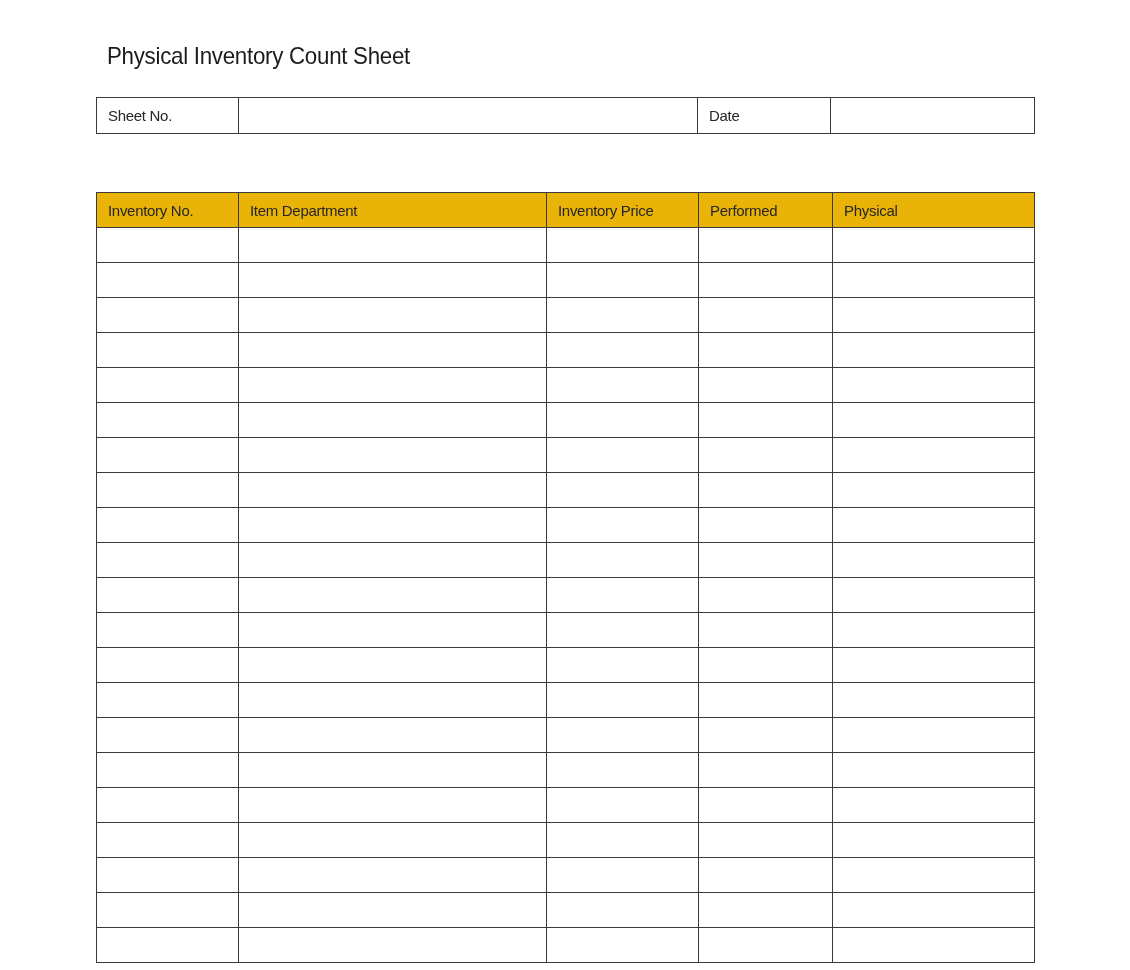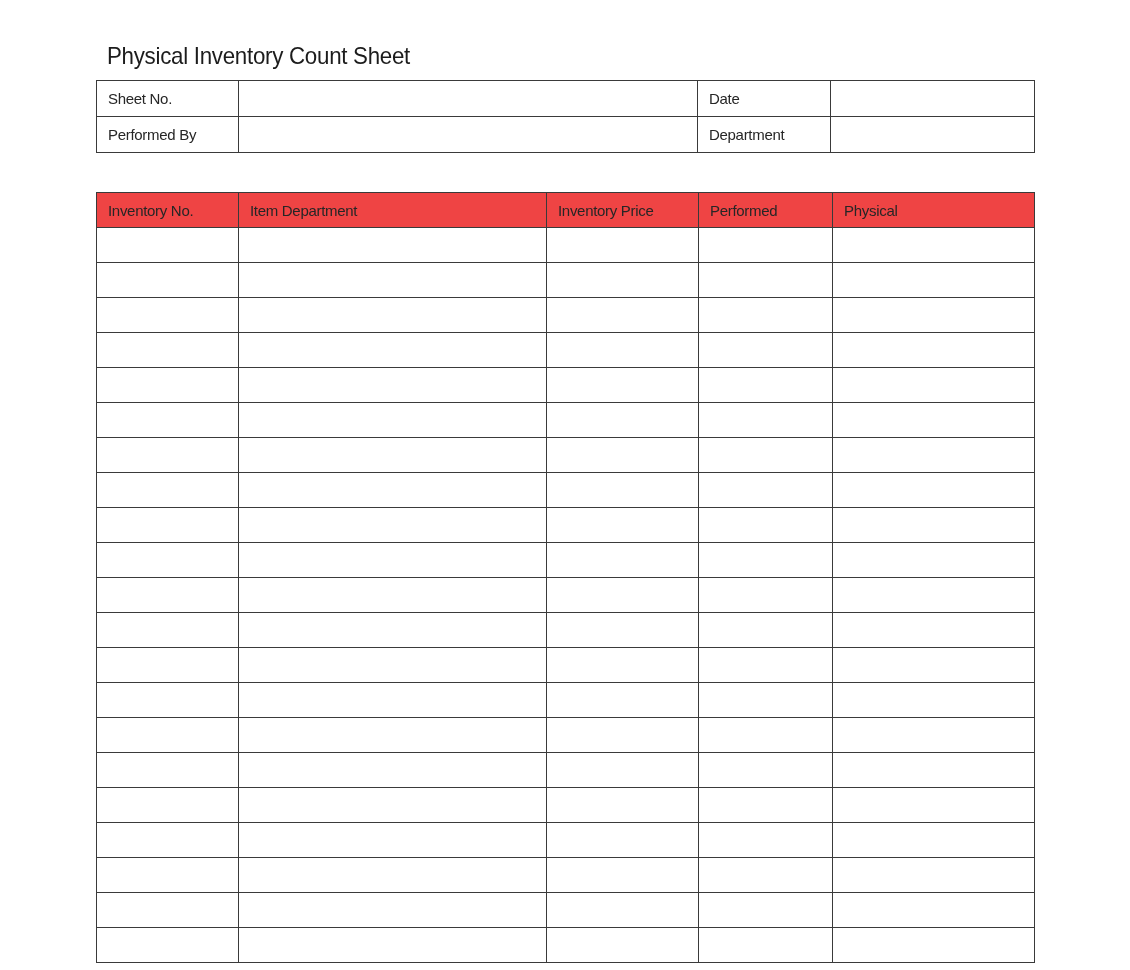--- a/index.html
+++ b/index.html
@@ -37,34 +37,34 @@
       font-size: 15px;
       font-weight: normal;
       text-align: left;
       white-space: nowrap;
       overflow: hidden;
       color: #262626;
       letter-spacing: -0.3px;
     }
     .info-table {
       left: 96px;
-      top: 80px;
+      top: 97px;
       width: 938px;
     }
     .info-table td {
       height: 35px;
     }
     .inv-table {
       left: 96px;
       top: 192px;
       width: 938px;
     }
     .inv-table th {
       height: 34px;
-      background: #ef4444;
+      background: #eab308;
     }
     .inv-table td {
       height: 34px;
     }
     .cell-input {
       display: block;
       width: 100%;
       height: 100%;
     }
   </style>
@@ -84,30 +84,20 @@
     <tr>
       <td>Sheet No.</td>
       <td>
           <span class="cell-input"></span>
         </td>
       <td>Date</td>
       <td>
           <span class="cell-input"></span>
         </td>
     </tr>
-    <tr>
-      <td>Performed By</td>
-      <td>
-          <span class="cell-input"></span>
-        </td>
-      <td>Department</td>
-      <td>
-          <span class="cell-input"></span>
-        </td>
-    </tr>
   </tbody>
 </table>
 
 <table class="inv-table">
   <colgroup>
     <col style="width:142px">
     <col style="width:308px">
     <col style="width:152px">
     <col style="width:134px">
     <col style="width:202px">

